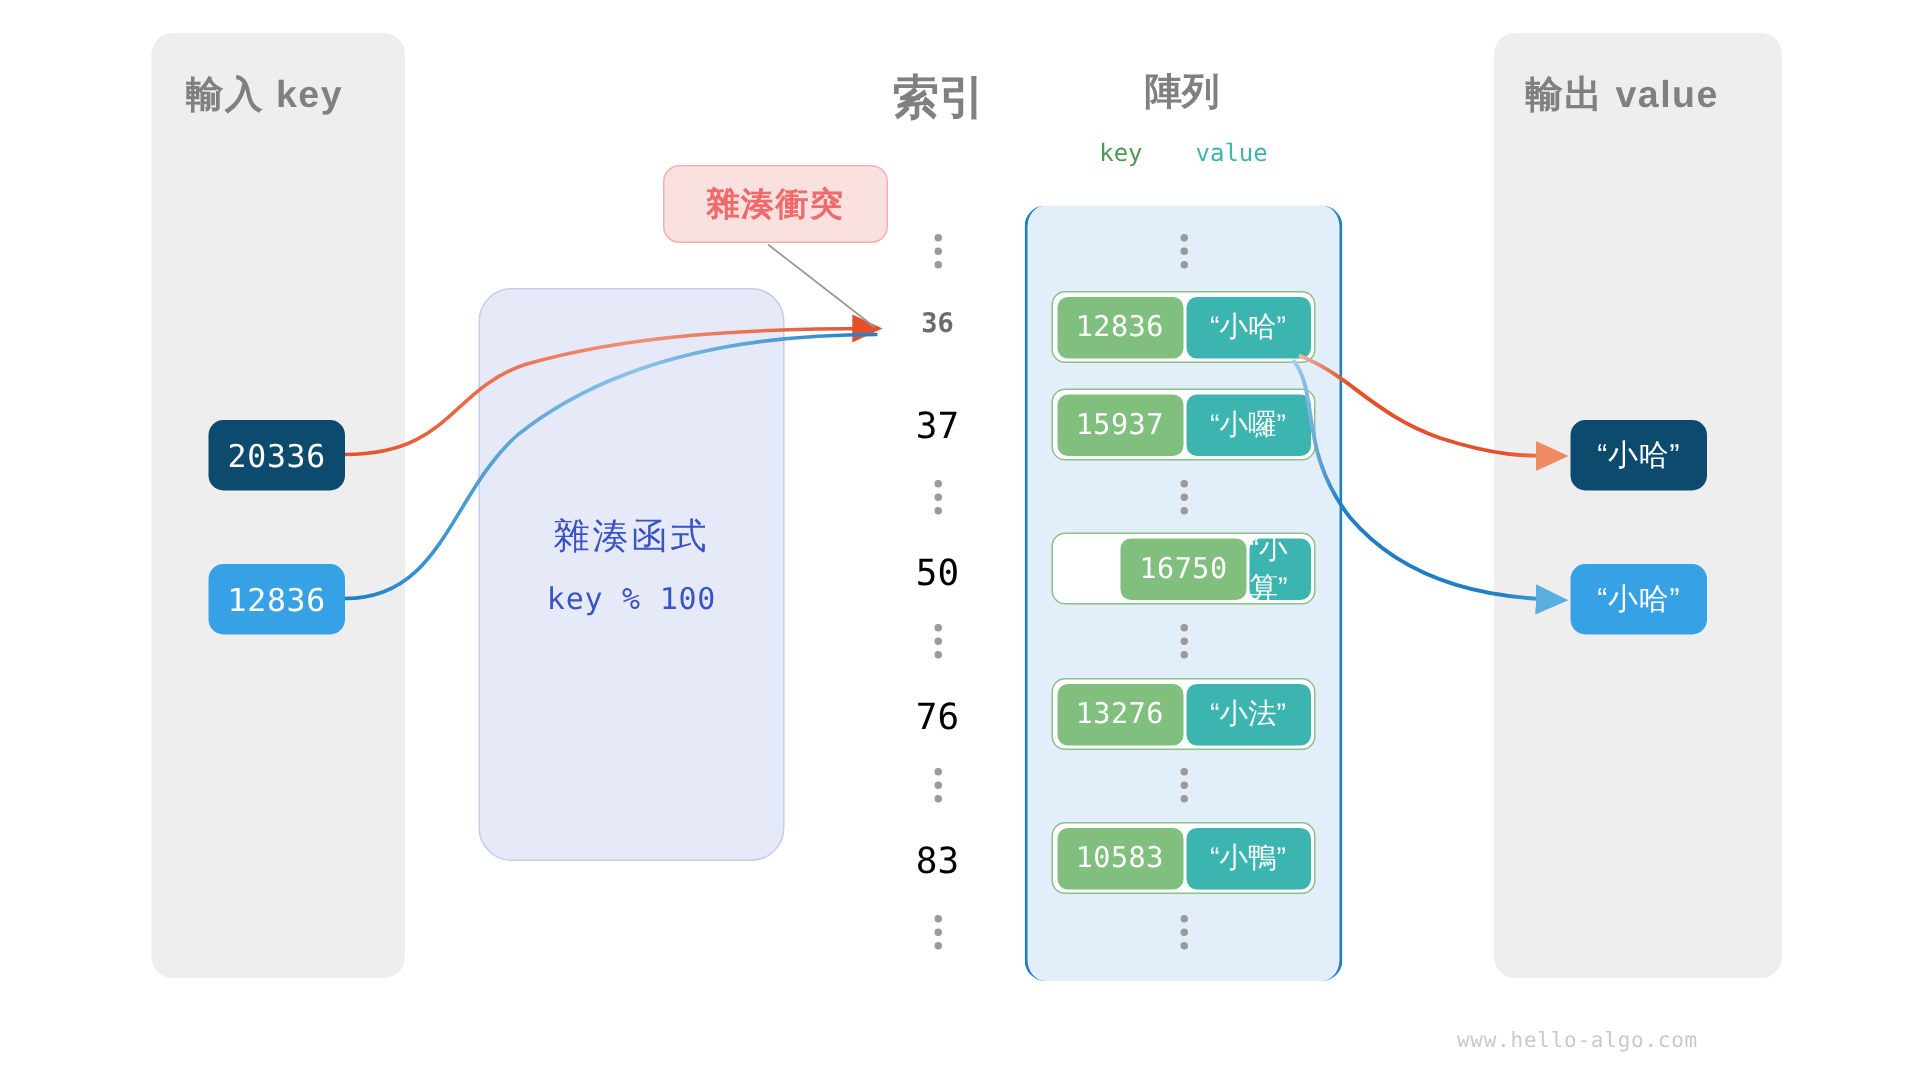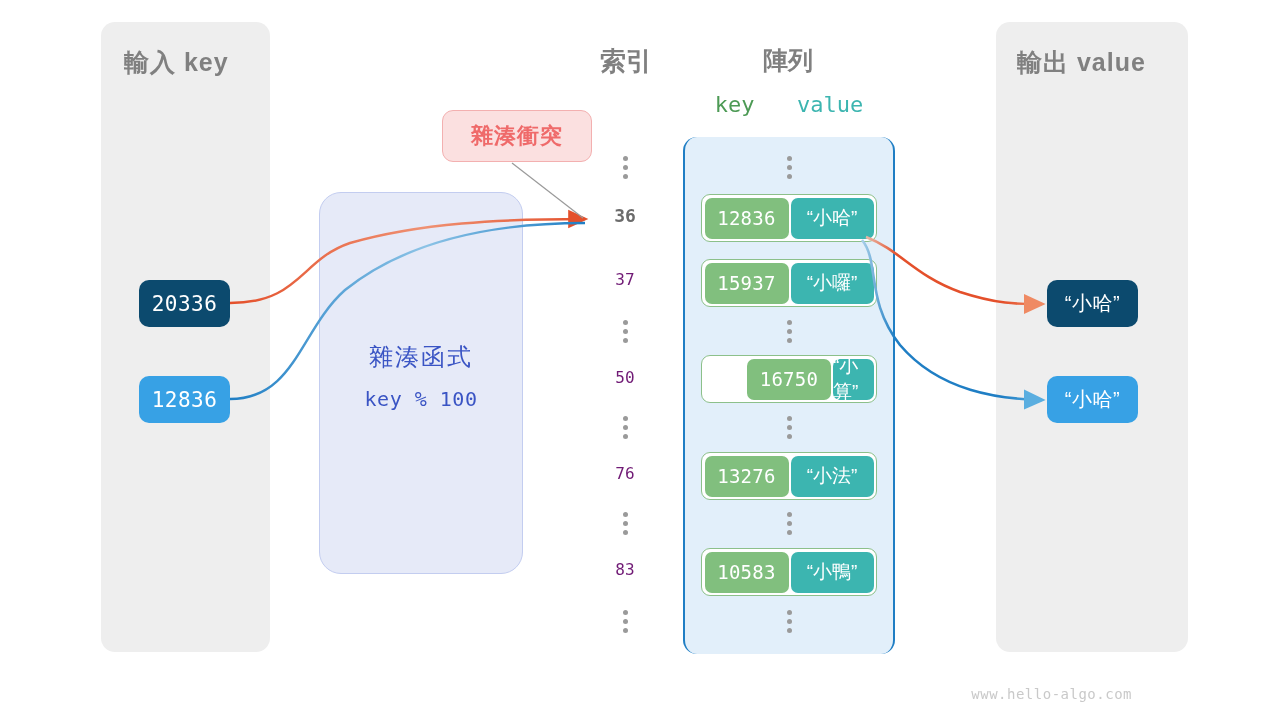--- a/index.html
+++ b/index.html
@@ -104,40 +104,40 @@
     border-radius:7px;
     color:#ffffff;
     display:flex;align-items:center;justify-content:center;
     font-size:19px;
   }
 
   
   .idx{
     position:absolute;
     width:70px;text-align:center;
-    color:#701a75;
-    font-family:"DejaVu Sans Mono","Liberation Mono",monospace;
-    font-size:16px;
+    color:#000000;
+    font-family:"DejaVu Sans Mono","Liberation Mono",monospace;
+    font-size:24px;
   }
   .idx.hl{color:#6b6b6b;font-weight:bold;font-size:18px;}
 
   
   .vdots{position:absolute;width:12px;}
   .vdots i{
     display:block;width:5px;height:5px;border-radius:50%;
     background:#9a9a9a;margin:0 auto 4px auto;
   }
 
   
   #idx-head{position:absolute;left:590px;top:44px;width:72px;text-align:center;
-    font-weight:bold;color:#808080;font-size:26px;}
+    font-weight:bold;color:#808080;font-size:31px;}
   #arr-head{position:absolute;left:752px;top:44px;width:72px;text-align:center;
     font-weight:bold;color:#808080;font-size:25px;}
   #kv-head{position:absolute;left:683px;top:92px;width:212px;text-align:center;
-    font-family:"DejaVu Sans Mono","Liberation Mono",monospace;font-size:22px;}
+    font-family:"DejaVu Sans Mono","Liberation Mono",monospace;font-size:16px;}
   #kv-head .kh{color:#4d9a55;}
   #kv-head .vh{color:#3cb5b0;}
 
   
   #collision{
     position:absolute;left:442px;top:110px;width:150px;height:52px;
     background:#fbe0e0;
     border:1.5px solid #f3b0b0;
     border-radius:11px;
     display:flex;align-items:center;justify-content:center;

